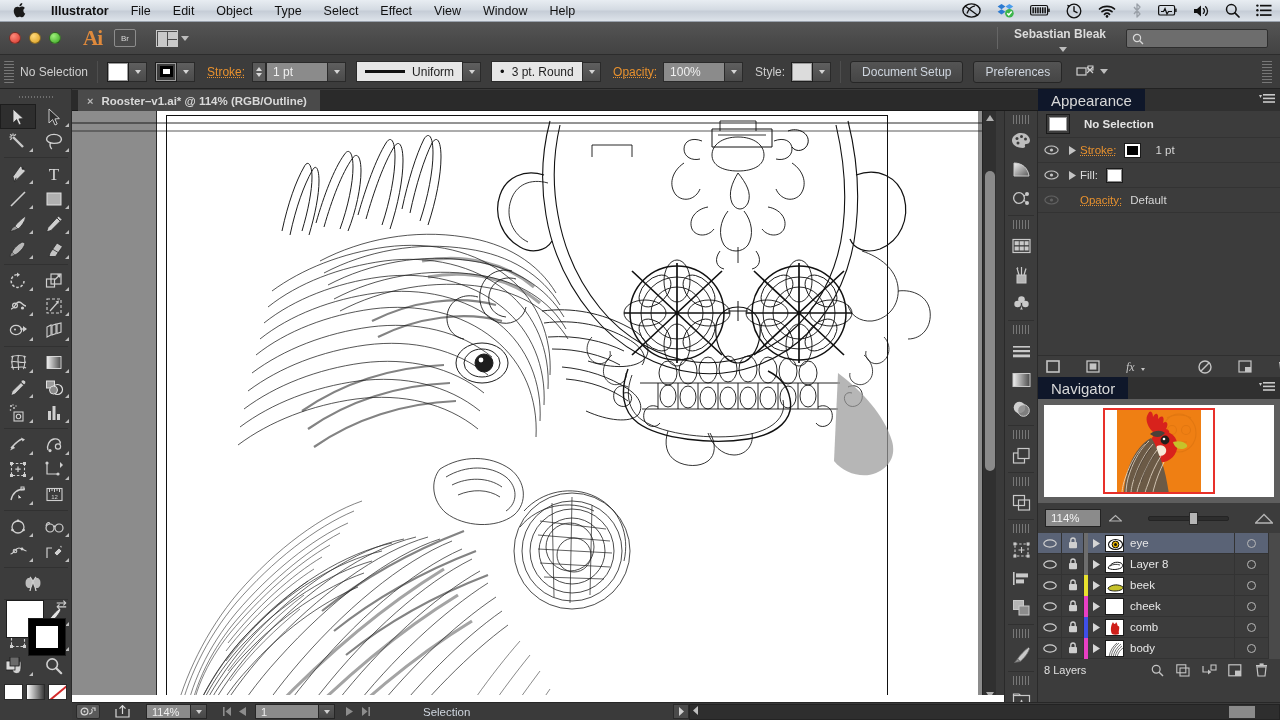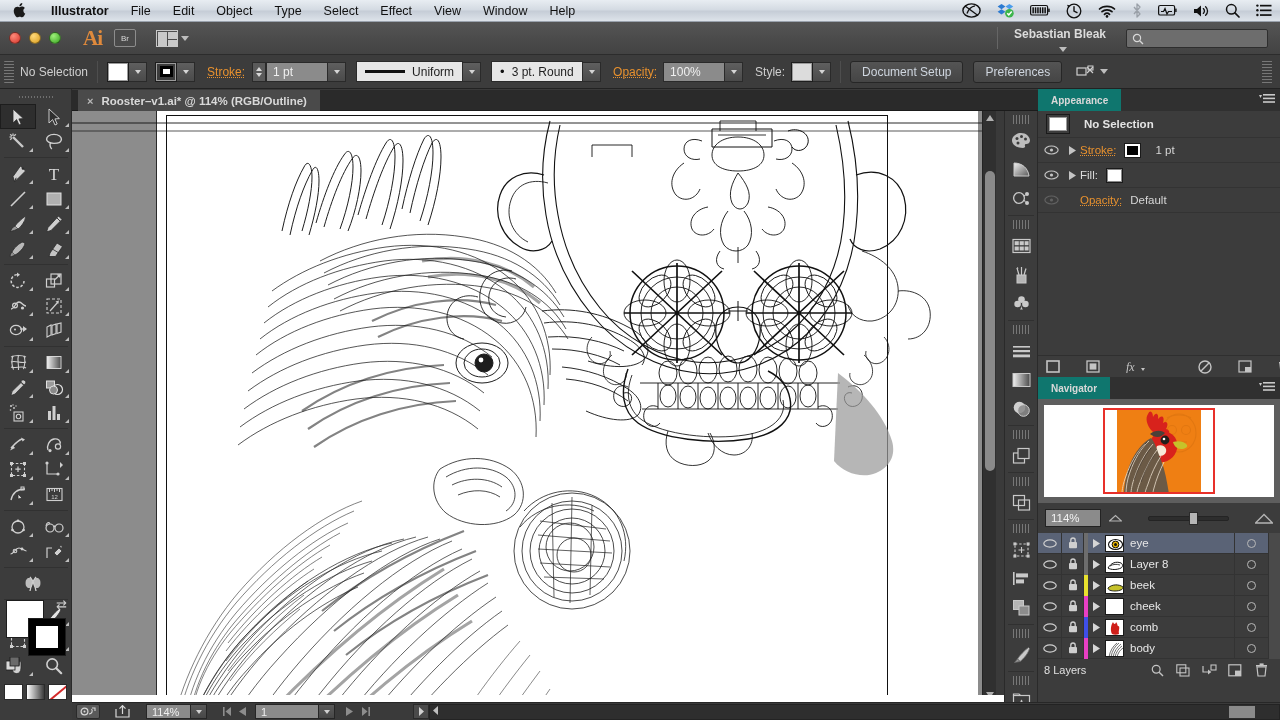--- a/index.html
+++ b/index.html
@@ -166,21 +166,21 @@
   }
   .dockgrip { height:9px; margin:4px 8px 2px;
     background:repeating-linear-gradient(to right,#777 0 1px,transparent 1px 3px); }
   .dockicon { height:29px; display:flex; align-items:center; justify-content:center; }
   .dockdiv { height:1px; background:#4e4e4e; border-top:1px solid #303030; margin:2px 3px; }
 
   
   .panels { position:absolute; left:1038px; top:89px; width:242px; height:631px; background:#3c3c3c; }
   .panel-tabrow { height:22px; background:#303030; display:flex; align-items:center; position:relative; }
   .panel-tab {
-    height:22px; background:#0f766e; color:#d8d8d8; font-size:10px; font-weight:bold;
+    height:22px; background:#0f172a; color:#d8d8d8; font-size:15px; font-weight:normal;
     display:flex; align-items:center; padding:0 13px;
   }
   .panel-menu { position:absolute; right:5px; top:4px; width:16px; height:13px; }
   .panel-body { background:#3c3c3c; }
 
   
   .ap-row { display:flex; align-items:center; height:25px; border-bottom:1px solid #333; padding-left:0; }
   .ap-eye { width:26px; display:flex; align-items:center; justify-content:center; }
   .ap-arrow { width:16px; display:flex; align-items:center; justify-content:center; }
   .ap-sw { width:17px; height:15px; border:1px solid #1a1a1a; box-shadow:inset 0 0 0 2px #fff, inset 0 0 0 3px #000; background:#000; }
@@ -1793,20 +1793,23 @@
           <path d="M1 0 L1 9 L8 4.5z" fill="#8d8d8d"></path>
         </svg>
     </span>
     <span class="sb-arrow">
       <svg class="icn" width="9" height="9" viewBox="0 0 9 9">
           <path d="M1 0 L1 9 L6.5 4.5z" fill="#8d8d8d"></path>
           <rect x="7.4" y="0" width="1.6" height="9" fill="#8d8d8d"></rect>
         </svg>
     </span>
     <span style="width:40px"></span>
+    <span class="sb-status-wrap">
+      <span class="sb-status">Selection</span>
+    </span>
     <span class="sb-tri">
       <svg class="icn" width="7" height="9" viewBox="0 0 7 9">
           <path d="M1 0 L1 9 L6 4.5z" fill="#d0d0d0"></path>
         </svg>
     </span>
     <span class="hscroll">
       <span class="harr">
         <svg class="icn" width="7" height="9" viewBox="0 0 7 9">
             <path d="M6 0 L6 9 L1 4.5z" fill="#c0c0c0"></path>
           </svg>

